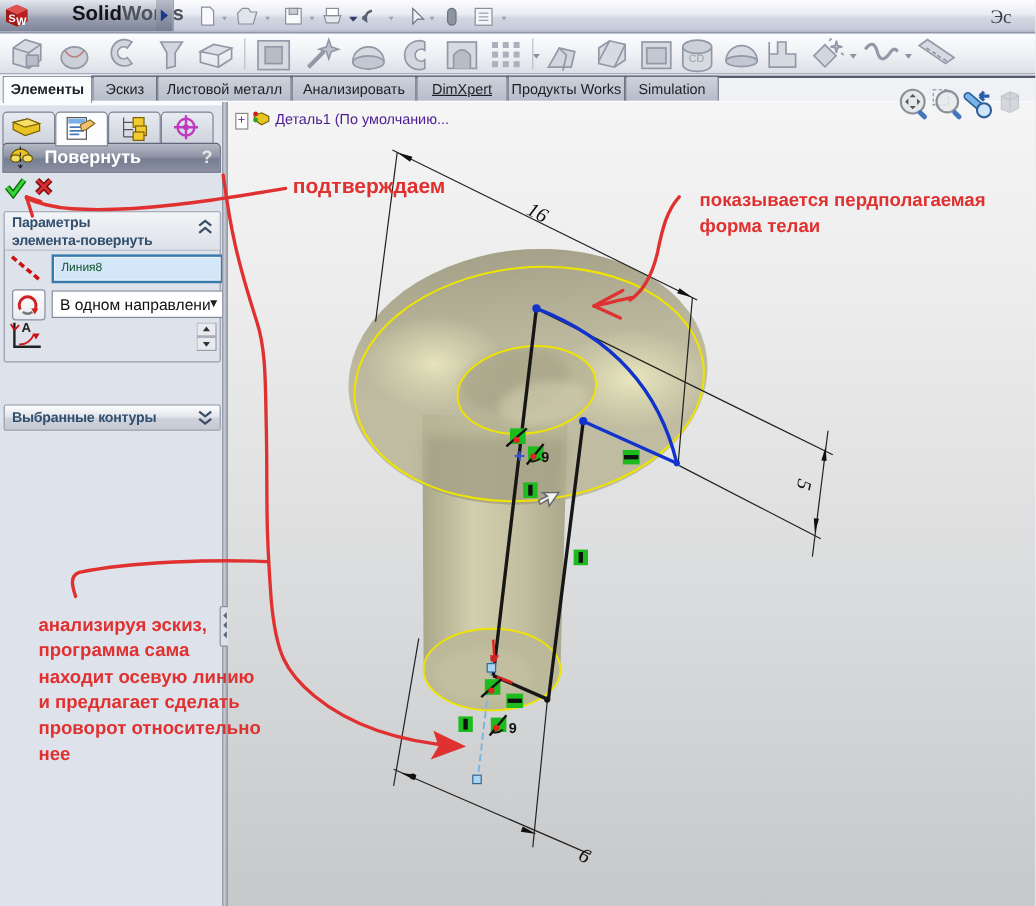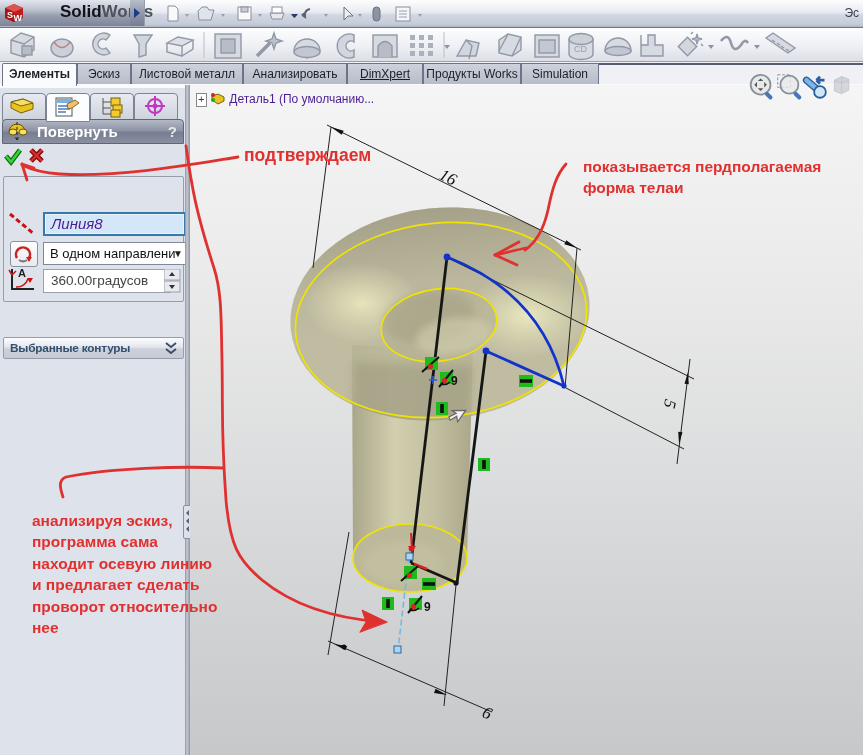--- a/index.html
+++ b/index.html
@@ -9,21 +9,21 @@
  background:linear-gradient(180deg,#fdfdfe 0%,#e8ebf2 45%,#d2d7e2 55%,#c5cbd9 90%,#aeb5c6 100%);
  border-bottom:1px solid #6d7487;}
 #logoarea{position:absolute;left:0;top:0;width:130px;height:26px;
  background:linear-gradient(180deg,#e3e6ee 0%,#b9bfcc 40%,#979eb0 60%,#7e8599 100%);}
 #swcube{position:absolute;left:4px;top:3px;width:20px;height:20px;}
 #swname{position:absolute;left:27px;top:2px;font-size:17px;font-weight:bold;color:#121318;letter-spacing:0px;margin-left:33px;}
 #swname span{color:#4e525c;}
 #logosep{position:absolute;left:130px;top:0;width:14px;height:26px;
  background:linear-gradient(180deg,#b8bdca 0%,#9298a9 50%,#767d92 100%);border-right:1px solid #989dac;}
 #tbicons{position:absolute;left:158px;top:3px;height:22px;}
-#titleright{position:absolute;right:4px;top:6px;font-size:12px;color:#3a3f4a;}
+#titleright{position:absolute;right:20px;top:6px;font-size:16px;color:#3a3f4a;font-family:Liberation Serif, serif;}
 
 #toolbar2{position:absolute;left:0;top:28px;width:863px;height:33px;
  background:linear-gradient(180deg,#fcfdfe 0%,#eef0f4 55%,#dcdfe7 100%);
  border-bottom:1px solid #9aa0ac;}
 
 #tabrow{position:absolute;left:0;top:62px;width:863px;height:23px;background:#eff1f4;}
 #tabwrap{position:absolute;left:0;top:62px;width:863px;height:23px;}
 #tabtopline{position:absolute;left:76px;top:63px;width:787px;height:2px;background:#565c70;}
 .tab{position:absolute;top:1px;height:20px;background:linear-gradient(180deg,#cdd2dc,#b6bcc9);
  border:1px solid #6d7488;border-bottom:none;
@@ -189,21 +189,21 @@
  background:linear-gradient(180deg,#b4b9c6 0%,#8f94a6 45%,#787e92 55%,#8a90a1 100%);}
 #pmheader .t{position:absolute;left:34px;top:3px;font-size:15px;font-weight:bold;color:#fff;}
 #pmheader .q{position:absolute;right:6px;top:3px;font-size:15px;font-weight:bold;color:#e8e8ea;}
 .gbar{position:absolute;left:3px;width:179px;background:linear-gradient(180deg,#fdfdfe 0%,#e3e6ec 45%,#ccd1da 55%,#c5cad4 100%);
  border:1px solid #969daa;border-radius:2px;}
 .gtxt{font-size:11.8px;font-weight:bold;color:#32506e;letter-spacing:-0.2px;}
 #grp1{position:absolute;left:3px;top:88px;width:179px;height:124px;background:#dee2eb;border:1px solid #969daa;border-radius:2px;}
 #grp1 .hd{position:absolute;left:0;top:0;width:100%;height:31px;border-bottom:1px solid #b9bfca;
  background:linear-gradient(180deg,#f2f4f7,#dde1e9);}
 #axisfld{left:39px;top:35px;width:133px;height:20px;background:#d4e7f8;border:2px solid #3779ab;
- box-shadow:inset 0 0 0 1px #e8f3fc;line-height:19px;padding-left:6px;font-size:15px;color:#4c1d95;position:absolute;font-style:italic;}
+ box-shadow:inset 0 0 0 1px #e8f3fc;line-height:19px;padding-left:6px;font-size:10px;color:#14532d;position:absolute;}
 #revbtn{position:absolute;left:6px;top:64px;width:26px;height:24px;background:linear-gradient(180deg,#fefefe,#e8eaef);
  border:1px solid #8a92a2;border-radius:3px;}
 #dirdd{left:39px;top:65px;width:137px;height:21px;line-height:21px;padding-left:6px;position:absolute;background:#fff;
  border:1px solid #7f8899;font-size:13px;color:#111;}
 #angfld{left:39px;top:92px;width:119px;height:22px;line-height:22px;padding-left:7px;position:absolute;background:#fff;
  border:1px solid #9aa1ae;font-size:13.5px;color:#444;}
 #spin{position:absolute;left:160px;top:92px;width:17px;height:24px;}
 #splitter{position:absolute;left:183px;top:505px;width:8px;height:32px;background:#dde1ea;border:1px solid #8a90a0;border-radius:2px;}
 
 #viewport{position:absolute;left:190px;top:85px;width:673px;height:670px;
@@ -243,40 +243,45 @@
    </svg>
    <div class="t">Повернуть</div><div class="q">?</div>
  </div>
  <svg width="50" height="20" style="position:absolute;left:4px;top:59px;" viewBox="0 0 50 20">
    <path d="M2,9 l5,6 9,-12" fill="none" stroke="#0c6b0c" stroke-width="5"></path>
    <path d="M2,9 l5,6 9,-12" fill="none" stroke="#37d437" stroke-width="2.6"></path>
    <path d="M27,3 l11,11 m0,-11 l-11,11" stroke="#7c1010" stroke-width="5"></path>
    <path d="M27,3 l11,11 m0,-11 l-11,11" stroke="#d83030" stroke-width="2.2"></path>
  </svg>
  <div id="grp1">
+  <div class="hd">
+          <div class="gtxt" style="position:absolute;left:6px;top:1px;line-height:15px;">Параметры<br>элемента-повернуть</div>
+   <svg width="14" height="14" style="position:absolute;right:5px;top:5px;">
+            <path d="M2,6 l5,-4 5,4 M2,12 l5,-4 5,4" fill="none" stroke="#3c4c66" stroke-width="1.8"></path>
+          </svg>
+        </div>
   <svg width="34" height="28" style="position:absolute;left:2px;top:33px;" viewBox="0 0 34 28">
     <g stroke="#cc1111" stroke-width="3" stroke-dasharray="5,3">
             <path d="M4,4 L28,24"></path>
           </g>
   </svg>
   <div id="axisfld">Линия8</div>
   <div id="revbtn"><svg width="24" height="22" viewBox="0 0 24 22">
     <path d="M6,16 a7,7 0 1 1 12,0" fill="none" stroke="#cc2222" stroke-width="2.5"></path>
     <polygon points="15,15 21,15 18,20" fill="#cc2222"></polygon>
     <path d="M8,18 a7,7 0 0 0 8,0" fill="none" stroke="#777" stroke-width="2"></path>
   </svg></div>
   <div id="dirdd">В одном направлени<span style="position:absolute;right:4px;top:0;color:#222;font-size:10px;">▼</span></div>
   <svg width="34" height="28" style="position:absolute;left:2px;top:88px;" viewBox="0 0 34 28">
     <path d="M6,4 v20 h22" stroke="#222" stroke-width="2" fill="none"></path>
     <text x="12" y="12" font-size="11" font-weight="bold" fill="#222">A</text>
     <path d="M6,10 l-3,-5 m3,5 l4,-4" stroke="#cc1111" stroke-width="1.5" fill="none"></path>
     <path d="M10,22 a12,12 0 0 0 12,-8" stroke="#cc1111" stroke-width="1.5" fill="none"></path>
     <polygon points="24,18 27,13 21,13" fill="#cc1111"></polygon>
   </svg>
-  <div id="angfld">360.00градусов</div>
   <div id="spin"><svg width="17" height="24" viewBox="0 0 17 24">
     <rect x="0" y="0" width="16" height="11" fill="#e8eaef" stroke="#9aa1ae"></rect>
     <rect x="0" y="12" width="16" height="11" fill="#e8eaef" stroke="#9aa1ae"></rect>
     <polygon points="5,7 11,7 8,3" fill="#333"></polygon>
             <polygon points="5,16 11,16 8,20" fill="#333"></polygon>
   </svg></div>
  </div>
  <div class="gbar" style="top:249px;height:20px;">
    <span class="gtxt" style="position:absolute;left:6px;top:3px;">Выбранные контуры</span>
    <svg width="14" height="14" style="position:absolute;right:5px;top:3px;">

